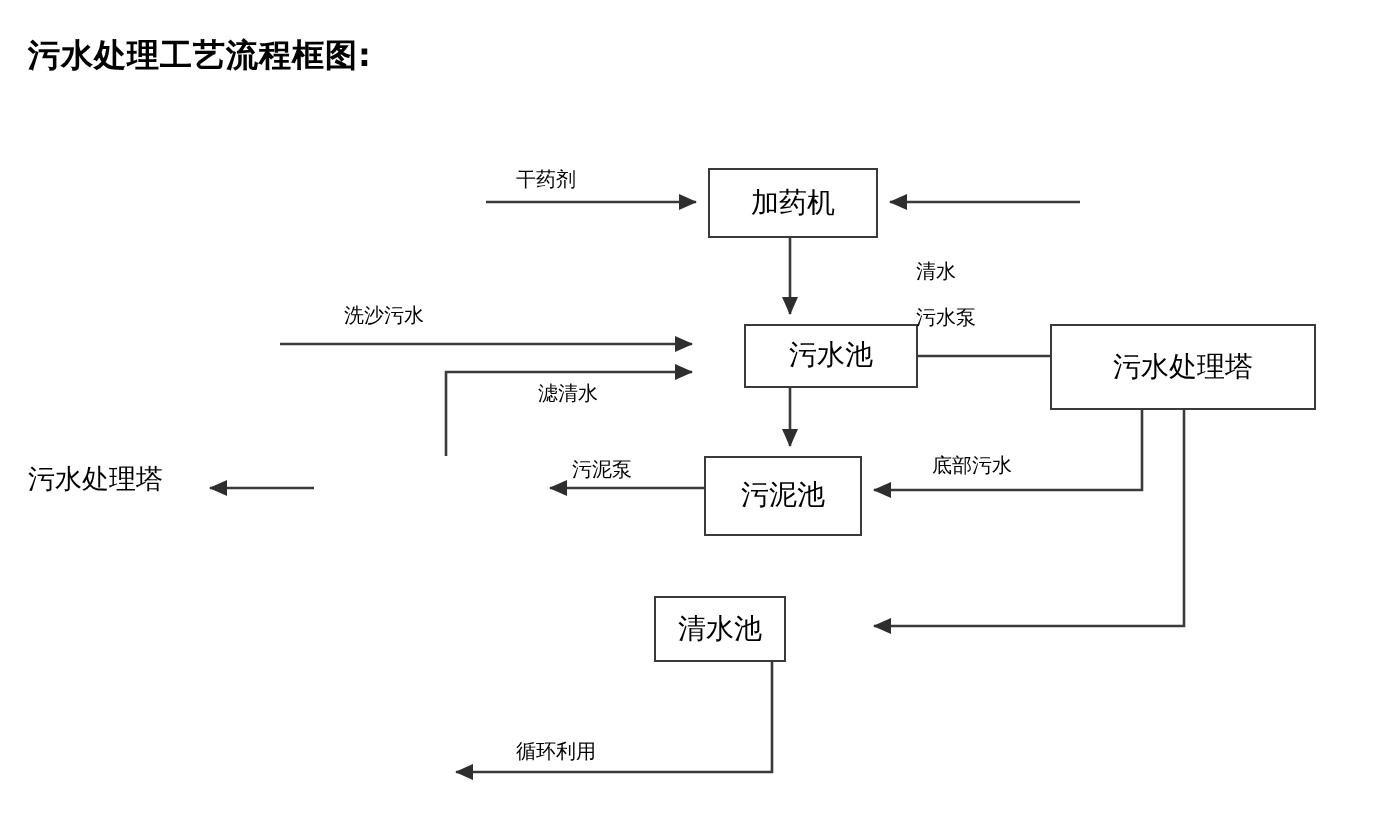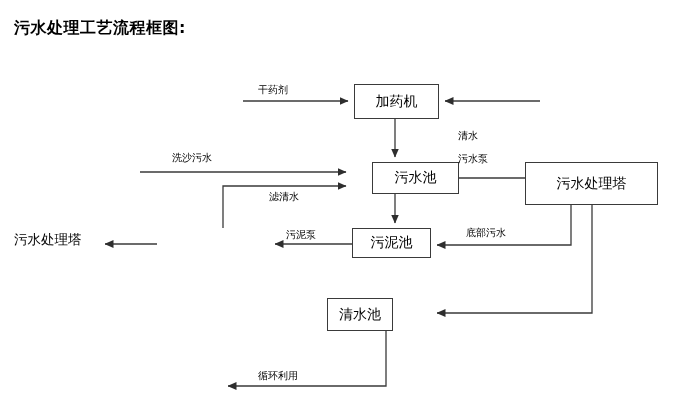--- a/index.html
+++ b/index.html
@@ -115,21 +115,21 @@
 
   <div class="node-box" style="left:372px; top:162px; width:87px; height:32px;">
     <span>污水池</span>
   </div>
 
   <div class="node-box" style="left:525px; top:162px; width:133px; height:43px;font-family:Liberation Mono, monospace;">
     <span>污水处理塔</span>
   </div>
 
 
-  <div class="node-box" style="left:352px; top:228px; width:79px; height:30px;">
+  <div class="node-box" style="left:352px; top:228px; width:79px; height:40px;">
     <span>污泥池</span>
   </div>
 
   <div class="node-box" style="left:327px; top:298px; width:66px; height:33px;">
     <span>清水池</span>
   </div>
 
   <div class="edge-label" style="left:258px; top:83px;">干药剂</div>
 
   <div class="edge-label" style="left:458px; top:83px;margin-top:46px;">清水</div>

